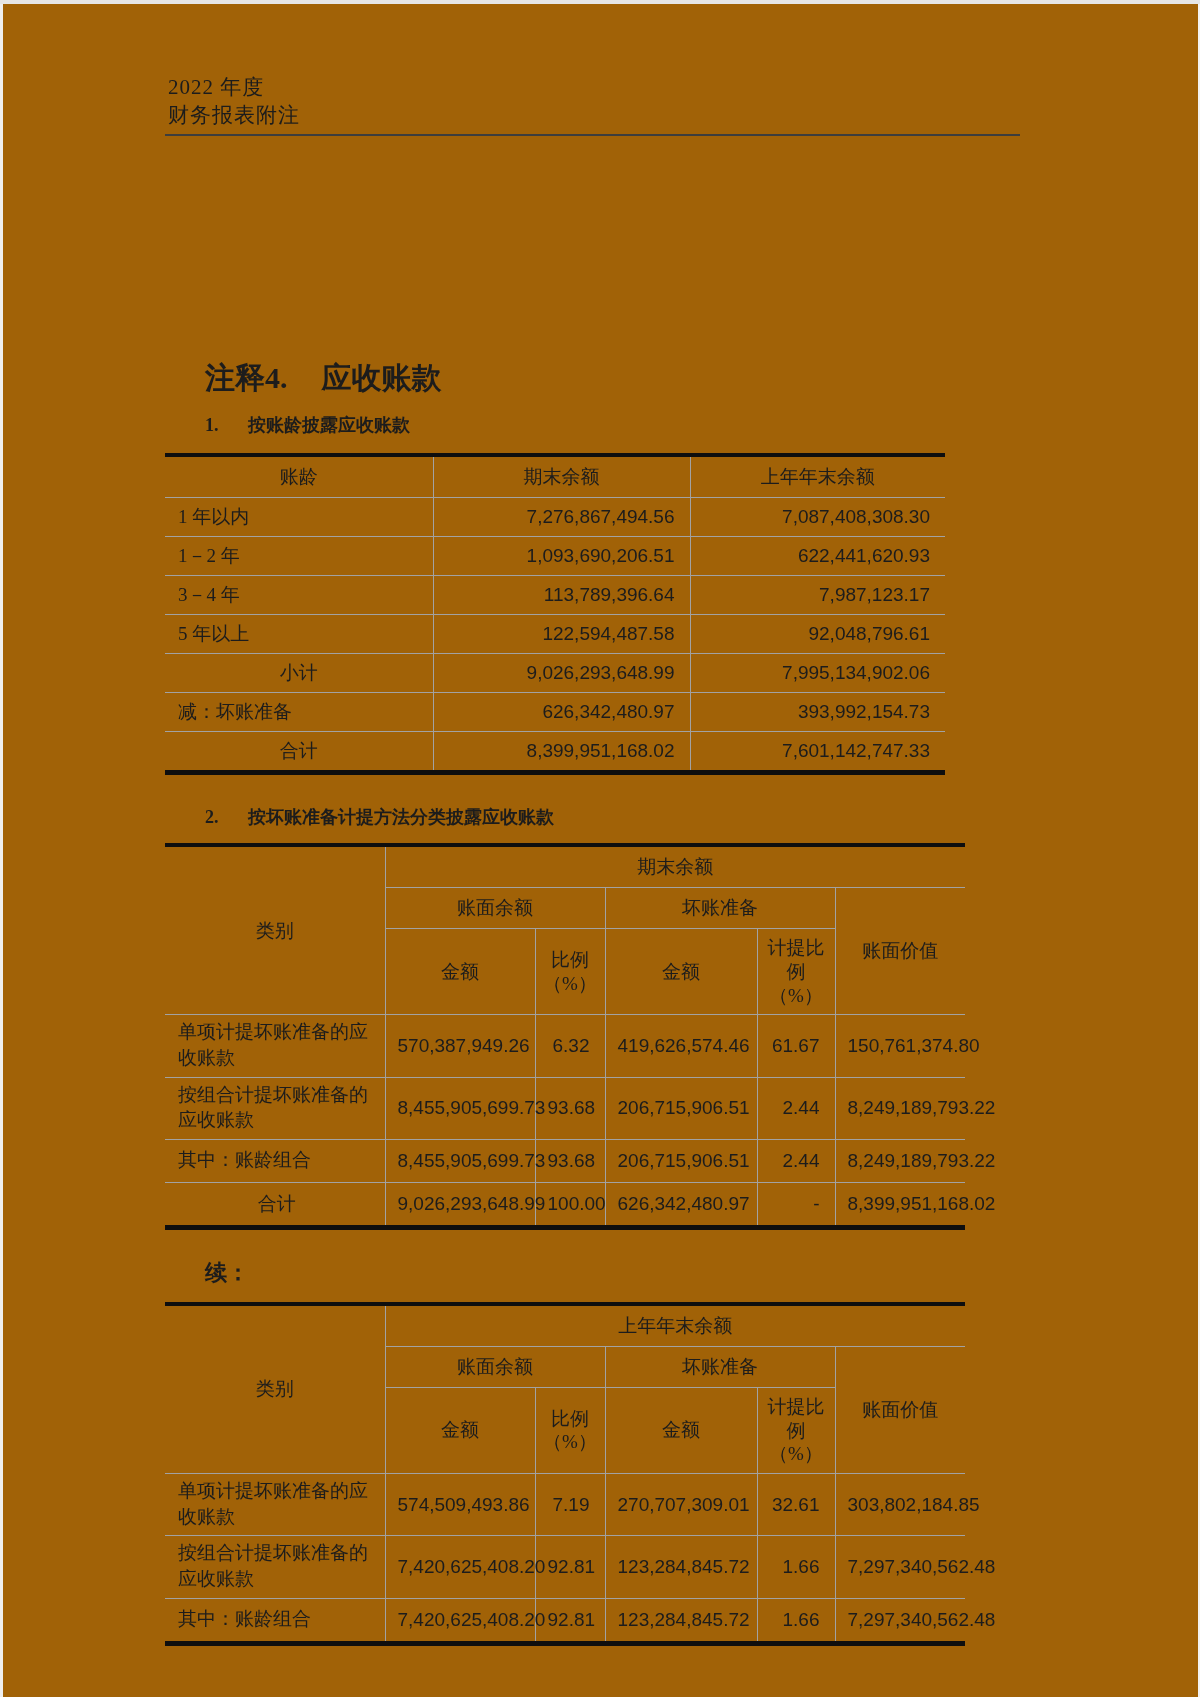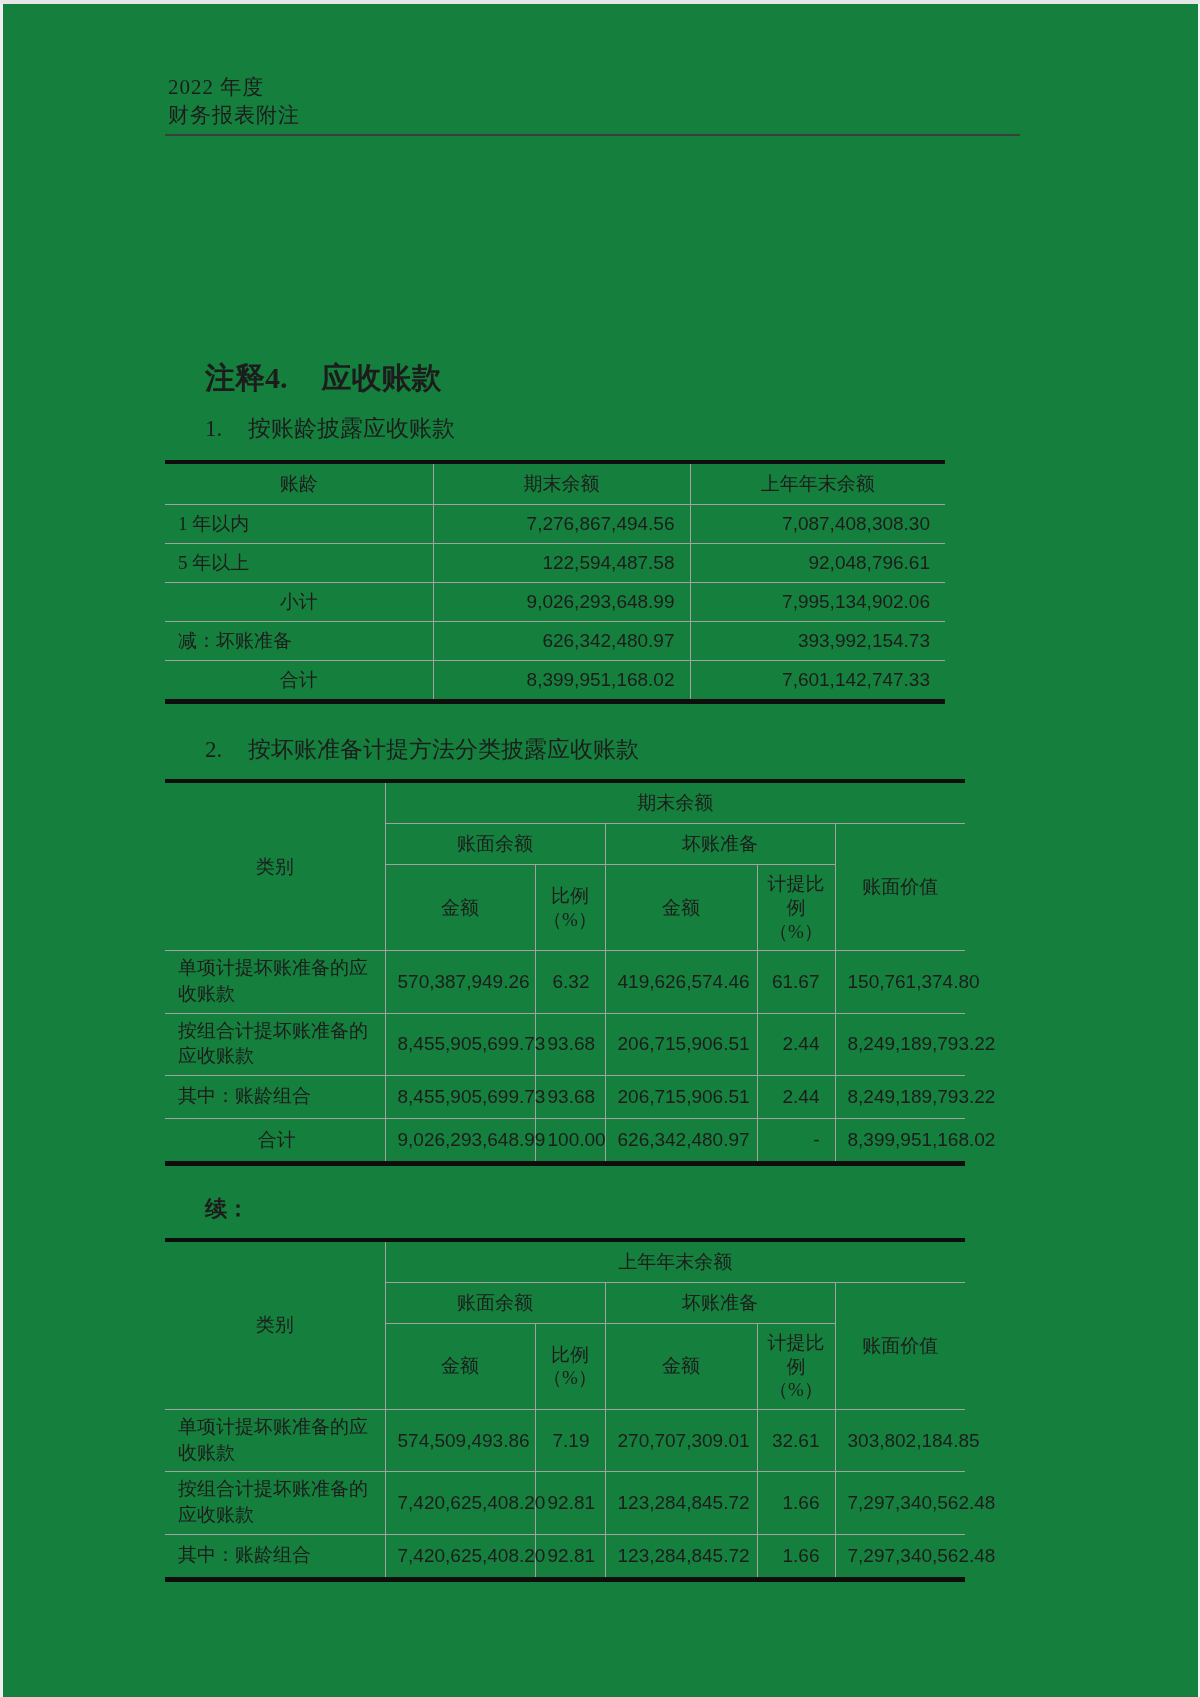--- a/index.html
+++ b/index.html
@@ -1,33 +1,33 @@
 <!DOCTYPE html>
 <html lang="zh"><head>
 <meta charset="utf-8">
 <style>
   html,body{margin:0;padding:0;background:#e9e9e9;}
   .page{
     position:relative;
     width:1200px;height:1697px;
     margin:0 auto;
-    background:#15803d;
+    background:#a16207;
     color:#1c1c1c;
     font-family:"Liberation Serif","DejaVu Serif",serif;
     overflow:hidden;
     box-shadow:inset 0 4px 0 #e6e6e6, inset 3px 0 0 #efefef, inset -2px 0 0 #f3f3f3;
   }
   
   .hdr{margin:73px 0 0 168px;font-size:21px;line-height:28px;}
   .hdr div{letter-spacing:1px;}
   .rule{margin:5px 0 0 165px;width:855px;border-top:2px solid #3d3d3d;height:0;}
   
   .note-title{margin:222px 0 0 205px;font-weight:bold;font-size:30px;}
   .note-title .gap{margin-left:34px;}
-  .sec-title{margin:14px 0 0 205px;font-weight:normal;font-size:23px;}
+  .sec-title{margin:14px 0 0 205px;font-weight:bold;font-size:18px;}
   .sec-title .no{display:inline-block;min-width:43px;}
   .sec2{margin-top:30px;}
   .cont{margin:28px 0 0 205px;font-weight:bold;font-size:22px;}
   
   table.t{
     border-collapse:collapse;
     margin-left:165px;
     font-size:19px;
     border-top:4px solid #0e0e0e;
     border-bottom:5px solid #0e0e0e;
@@ -91,20 +91,30 @@
         <th class="er">上年年末余额</th>
       </tr>
     </thead>
     <tbody>
       <tr>
         <td class="lab">1 年以内</td>
         <td class="num">7,276,867,494.56</td>
         <td class="num er">7,087,408,308.30</td>
       </tr>
       <tr>
+        <td class="lab">1－2 年</td>
+        <td class="num">1,093,690,206.51</td>
+        <td class="num er">622,441,620.93</td>
+      </tr>
+      <tr>
+        <td class="lab">3－4 年</td>
+        <td class="num">113,789,396.64</td>
+        <td class="num er">7,987,123.17</td>
+      </tr>
+      <tr>
         <td class="lab">5 年以上</td>
         <td class="num">122,594,487.58</td>
         <td class="num er">92,048,796.61</td>
       </tr>
       <tr>
         <td class="ctr">小计</td>
         <td class="num">9,026,293,648.99</td>
         <td class="num er">7,995,134,902.06</td>
       </tr>
       <tr>

